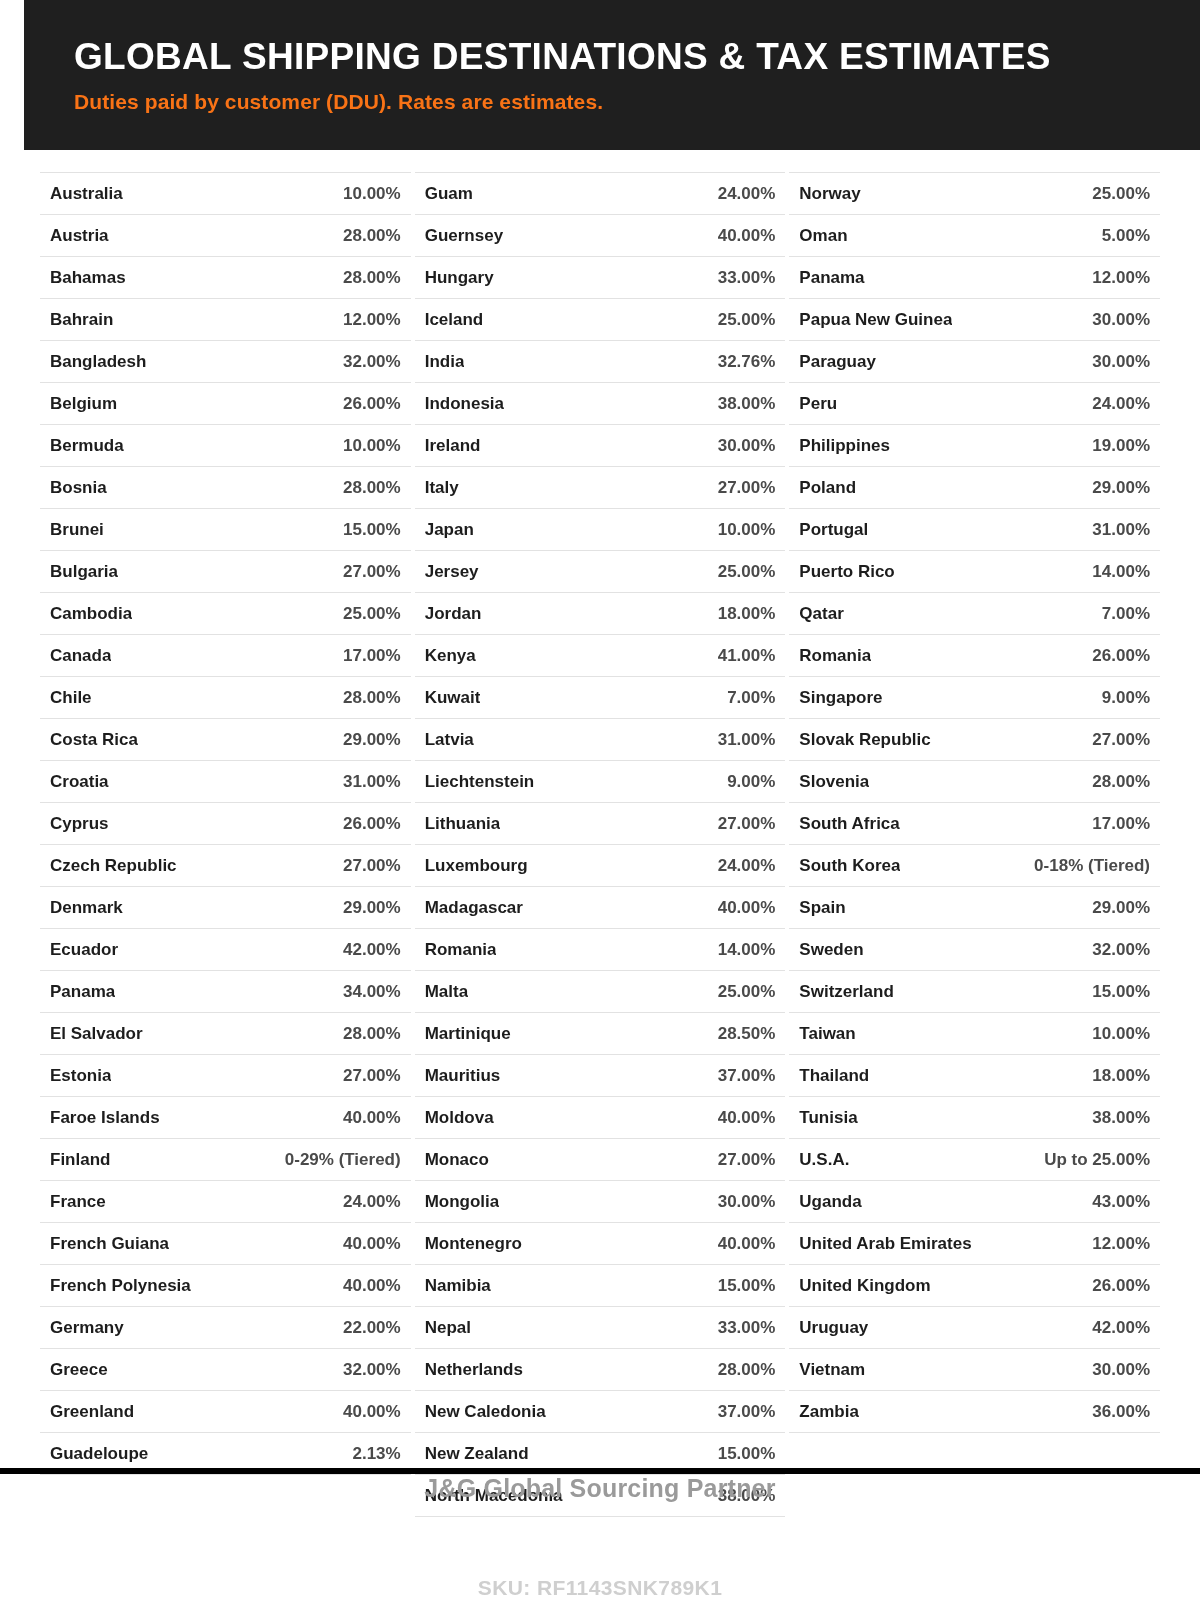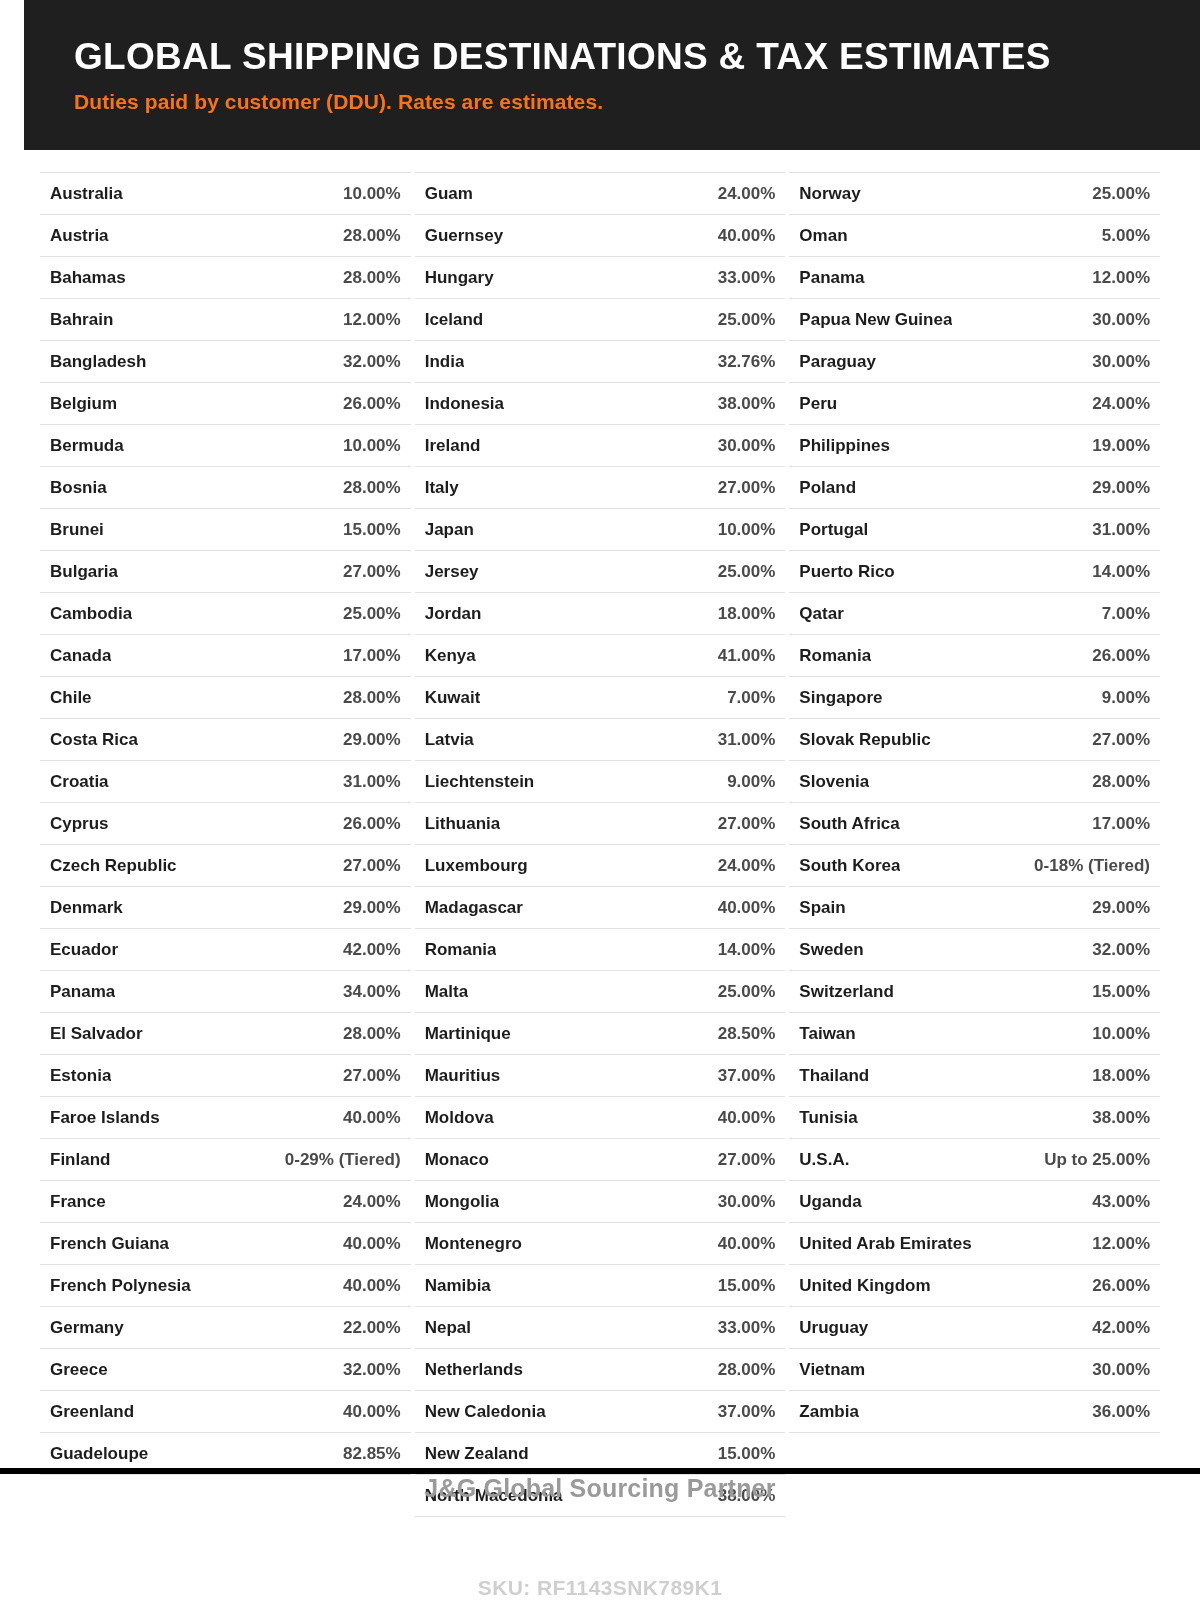--- a/index.html
+++ b/index.html
@@ -230,21 +230,21 @@
         <div class="row">
           <span class="country">Greece</span>
           <span class="rate">32.00%</span>
         </div>
         <div class="row">
           <span class="country">Greenland</span>
           <span class="rate">40.00%</span>
         </div>
         <div class="row">
           <span class="country">Guadeloupe</span>
-          <span class="rate">82.85%</span>
+          <span class="rate">2.13%</span>
         </div>
       </div>
     <div class="col">
         <div class="row">
           <span class="country">Guam</span>
           <span class="rate">24.00%</span>
         </div>
         <div class="row">
           <span class="country">Guernsey</span>
           <span class="rate">40.00%</span>

